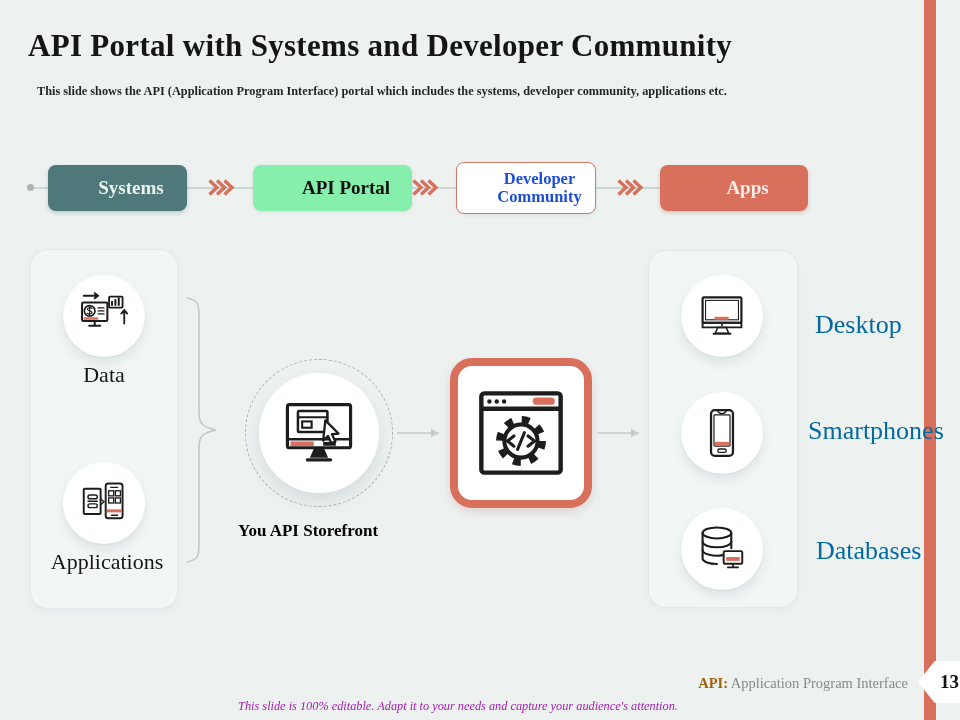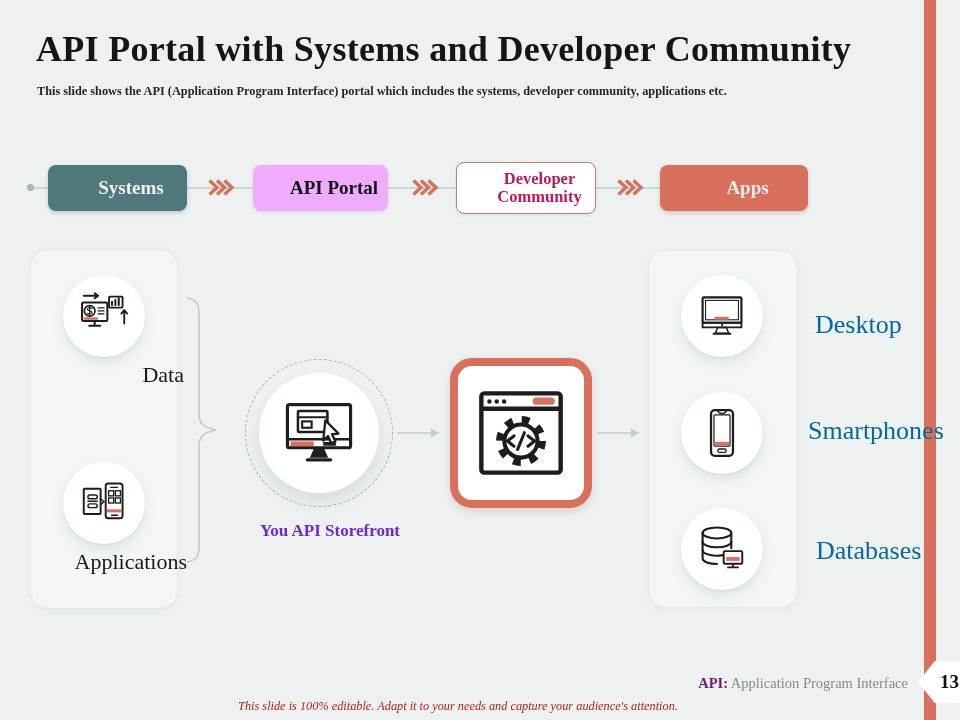--- a/index.html
+++ b/index.html
@@ -8,67 +8,67 @@
     position:relative;
     width:960px; height:720px;
     background:#edf2f1;
     font-family:"Liberation Serif", serif;
     color:#1b1b1b;
     overflow:hidden;
   }
   .abs { position:absolute; }
 
   
-  .title { left:36px; top:28px; width:870px; font-size:36px; font-weight:bold; letter-spacing:.3px; color:#151515; }
+  .title { left:28px; top:28px; width:870px; font-size:31px; font-weight:bold; letter-spacing:.3px; color:#151515; }
   .subtitle { left:37px; top:84px; width:760px; font-size:12.3px; font-weight:bold; color:#1f2424; }
 
   
   .accent-bar { left:924px; top:0; width:12px; height:720px; background:#d8705c; }
   .page-flag { left:918px; top:661px; width:42px; height:42px; background:#ffffff;
     clip-path:polygon(100% 0, 40% 0, 0 50%, 40% 100%, 100% 100%);
     display:flex; align-items:center; justify-content:flex-end; padding-right:1px; }
   .page-flag span { font-size:19px; font-weight:bold; color:#111; }
 
   
   .flow-line { left:30px; top:187px; width:700px; height:1.5px; background:#ccd6d5; }
   .flow-dot { left:27px; top:184px; width:7px; height:7px; border-radius:50%; background:#aab5b4; }
   .flow-box { height:46px; border-radius:8px; display:flex; align-items:center; justify-content:center;
     text-align:center; font-weight:bold; font-size:19px; z-index:2;padding-left:27px; }
   .fb-teal { left:48px; top:165px; width:139px; background:#4e7879; color:#edf3ef; box-shadow:0 2px 4px rgba(60,90,90,.25); }
-  .fb-white { left:253px; top:165px; width:135px; background:#f0abfc; color:#111; box-shadow:0 1px 4px rgba(0,0,0,.09); }
-  .fb-outline { left:456px; top:162px; width:140px; height:52px; background:#ffffff; color:#be185d;
+  .fb-white { left:253px; top:165px; width:159px; background:#86efac; color:#111; box-shadow:0 1px 4px rgba(0,0,0,.09); }
+  .fb-outline { left:456px; top:162px; width:140px; height:52px; background:#ffffff; color:#1d4ed8;
     border:1.5px solid #cf7a62; font-size:16.5px; line-height:1.12; box-shadow:0 1px 4px rgba(0,0,0,.07); }
   .fb-salmon { left:660px; top:165px; width:148px; background:#d8705c; color:#f8ece7; box-shadow:0 2px 4px rgba(150,70,50,.25); }
   .chev { top:178px; width:30px; height:19px; z-index:2; }
   .chev1 { left:206px; } .chev2 { left:410px; } .chev3 { left:615px; }
 
   
   .panel-card { width:148px; background:#f2f7f6; border:1px solid #e2eae9; border-radius:18px;
     box-shadow:0 2px 6px rgba(110,135,135,.08); }
   .card-left { left:30px; top:249px; height:360px; }
   .card-right { left:648px; top:250px; width:150px; height:358px; }
   .icon-circle { position:absolute; width:82px; height:82px; border-radius:50%; background:#ffffff;
     box-shadow:0 6px 12px rgba(90,115,115,.14), 0 1px 2px rgba(0,0,0,.05);
     display:flex; align-items:center; justify-content:center; }
-  .panel-label { position:absolute; width:160px; text-align:right; font-size:22px; color:#171717; }
+  .panel-label { position:absolute; width:160px; text-align:center; font-size:22px; color:#171717; }
   .side-label { position:absolute; font-size:26px; color:#0369a1; }
 
   
   .dashed-circle { left:245px; top:359px; width:148px; height:148px; border:1.6px dashed #a3b2b0; border-radius:50%; }
   .inner-circle { left:259px; top:373px; width:120px; height:120px; border-radius:50%; background:#ffffff;
     box-shadow:0 8px 16px rgba(90,115,115,.16); display:flex; align-items:center; justify-content:center; }
-  .storefront-label { left:238px; top:521px; width:162px; text-align:right; font-size:17px; font-weight:bold; color:#6d28d9; }
+  .storefront-label { left:238px; top:521px; width:162px; text-align:left; font-size:17px; font-weight:bold; color:#000000; }
   .portal-box { left:450px; top:358px; width:142px; height:150px; background:#ffffff; border:8px solid #d8705c;
     border-radius:22px; display:flex; align-items:center; justify-content:center;
     box-shadow:0 4px 10px rgba(150,80,60,.18); }
 
   
   .api-def { right:52px; top:675px; font-size:14.5px; color:#848b8b; }
-  .api-def b { color:#701a75; }
-  .footnote { left:0; right:44px; top:699px; text-align:center; font-style:italic; font-size:12.3px; color:#b91c1c; }
+  .api-def b { color:#a16207; }
+  .footnote { left:0; right:44px; top:699px; text-align:center; font-style:italic; font-size:12.3px; color:#a21caf; }
 
   svg { display:block; }
 </style>
 </head>
 <body>
 
 <div class="abs title">API Portal with Systems and Developer Community</div>
 <div class="abs subtitle">This slide shows the API (Application Program Interface) portal which includes the systems, developer community, applications etc.</div>
 
 <div class="abs accent-bar"></div>

